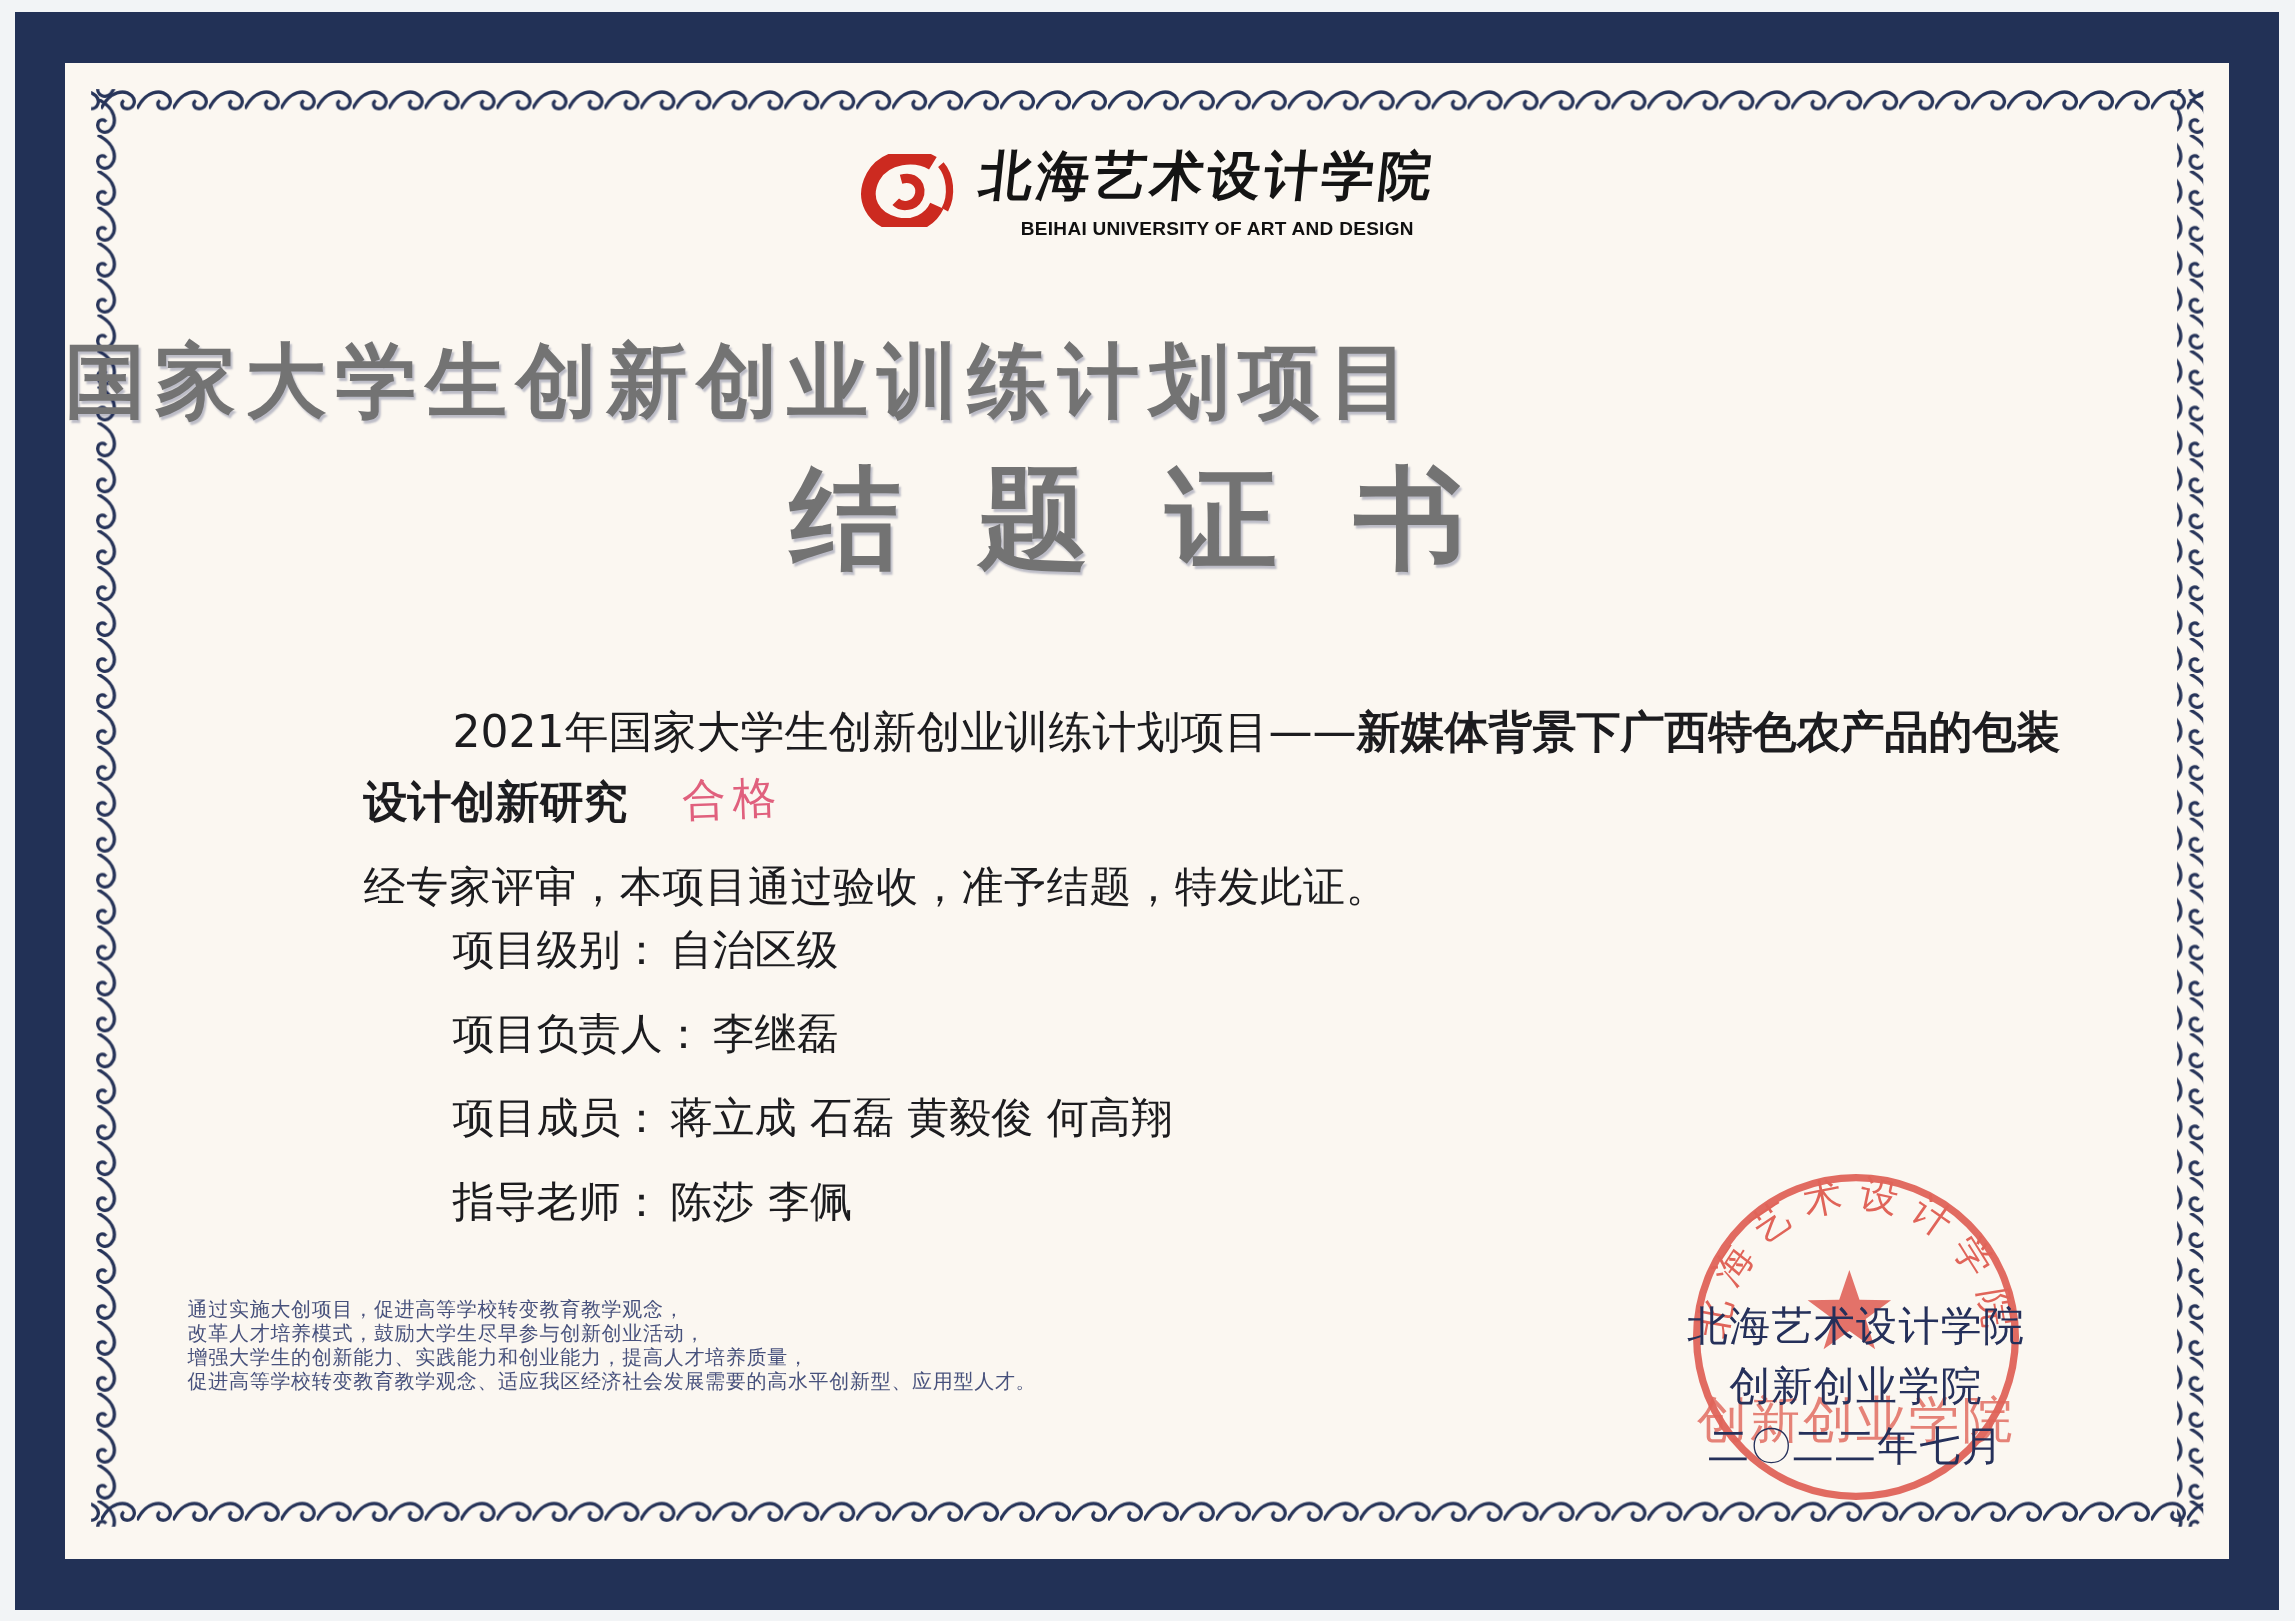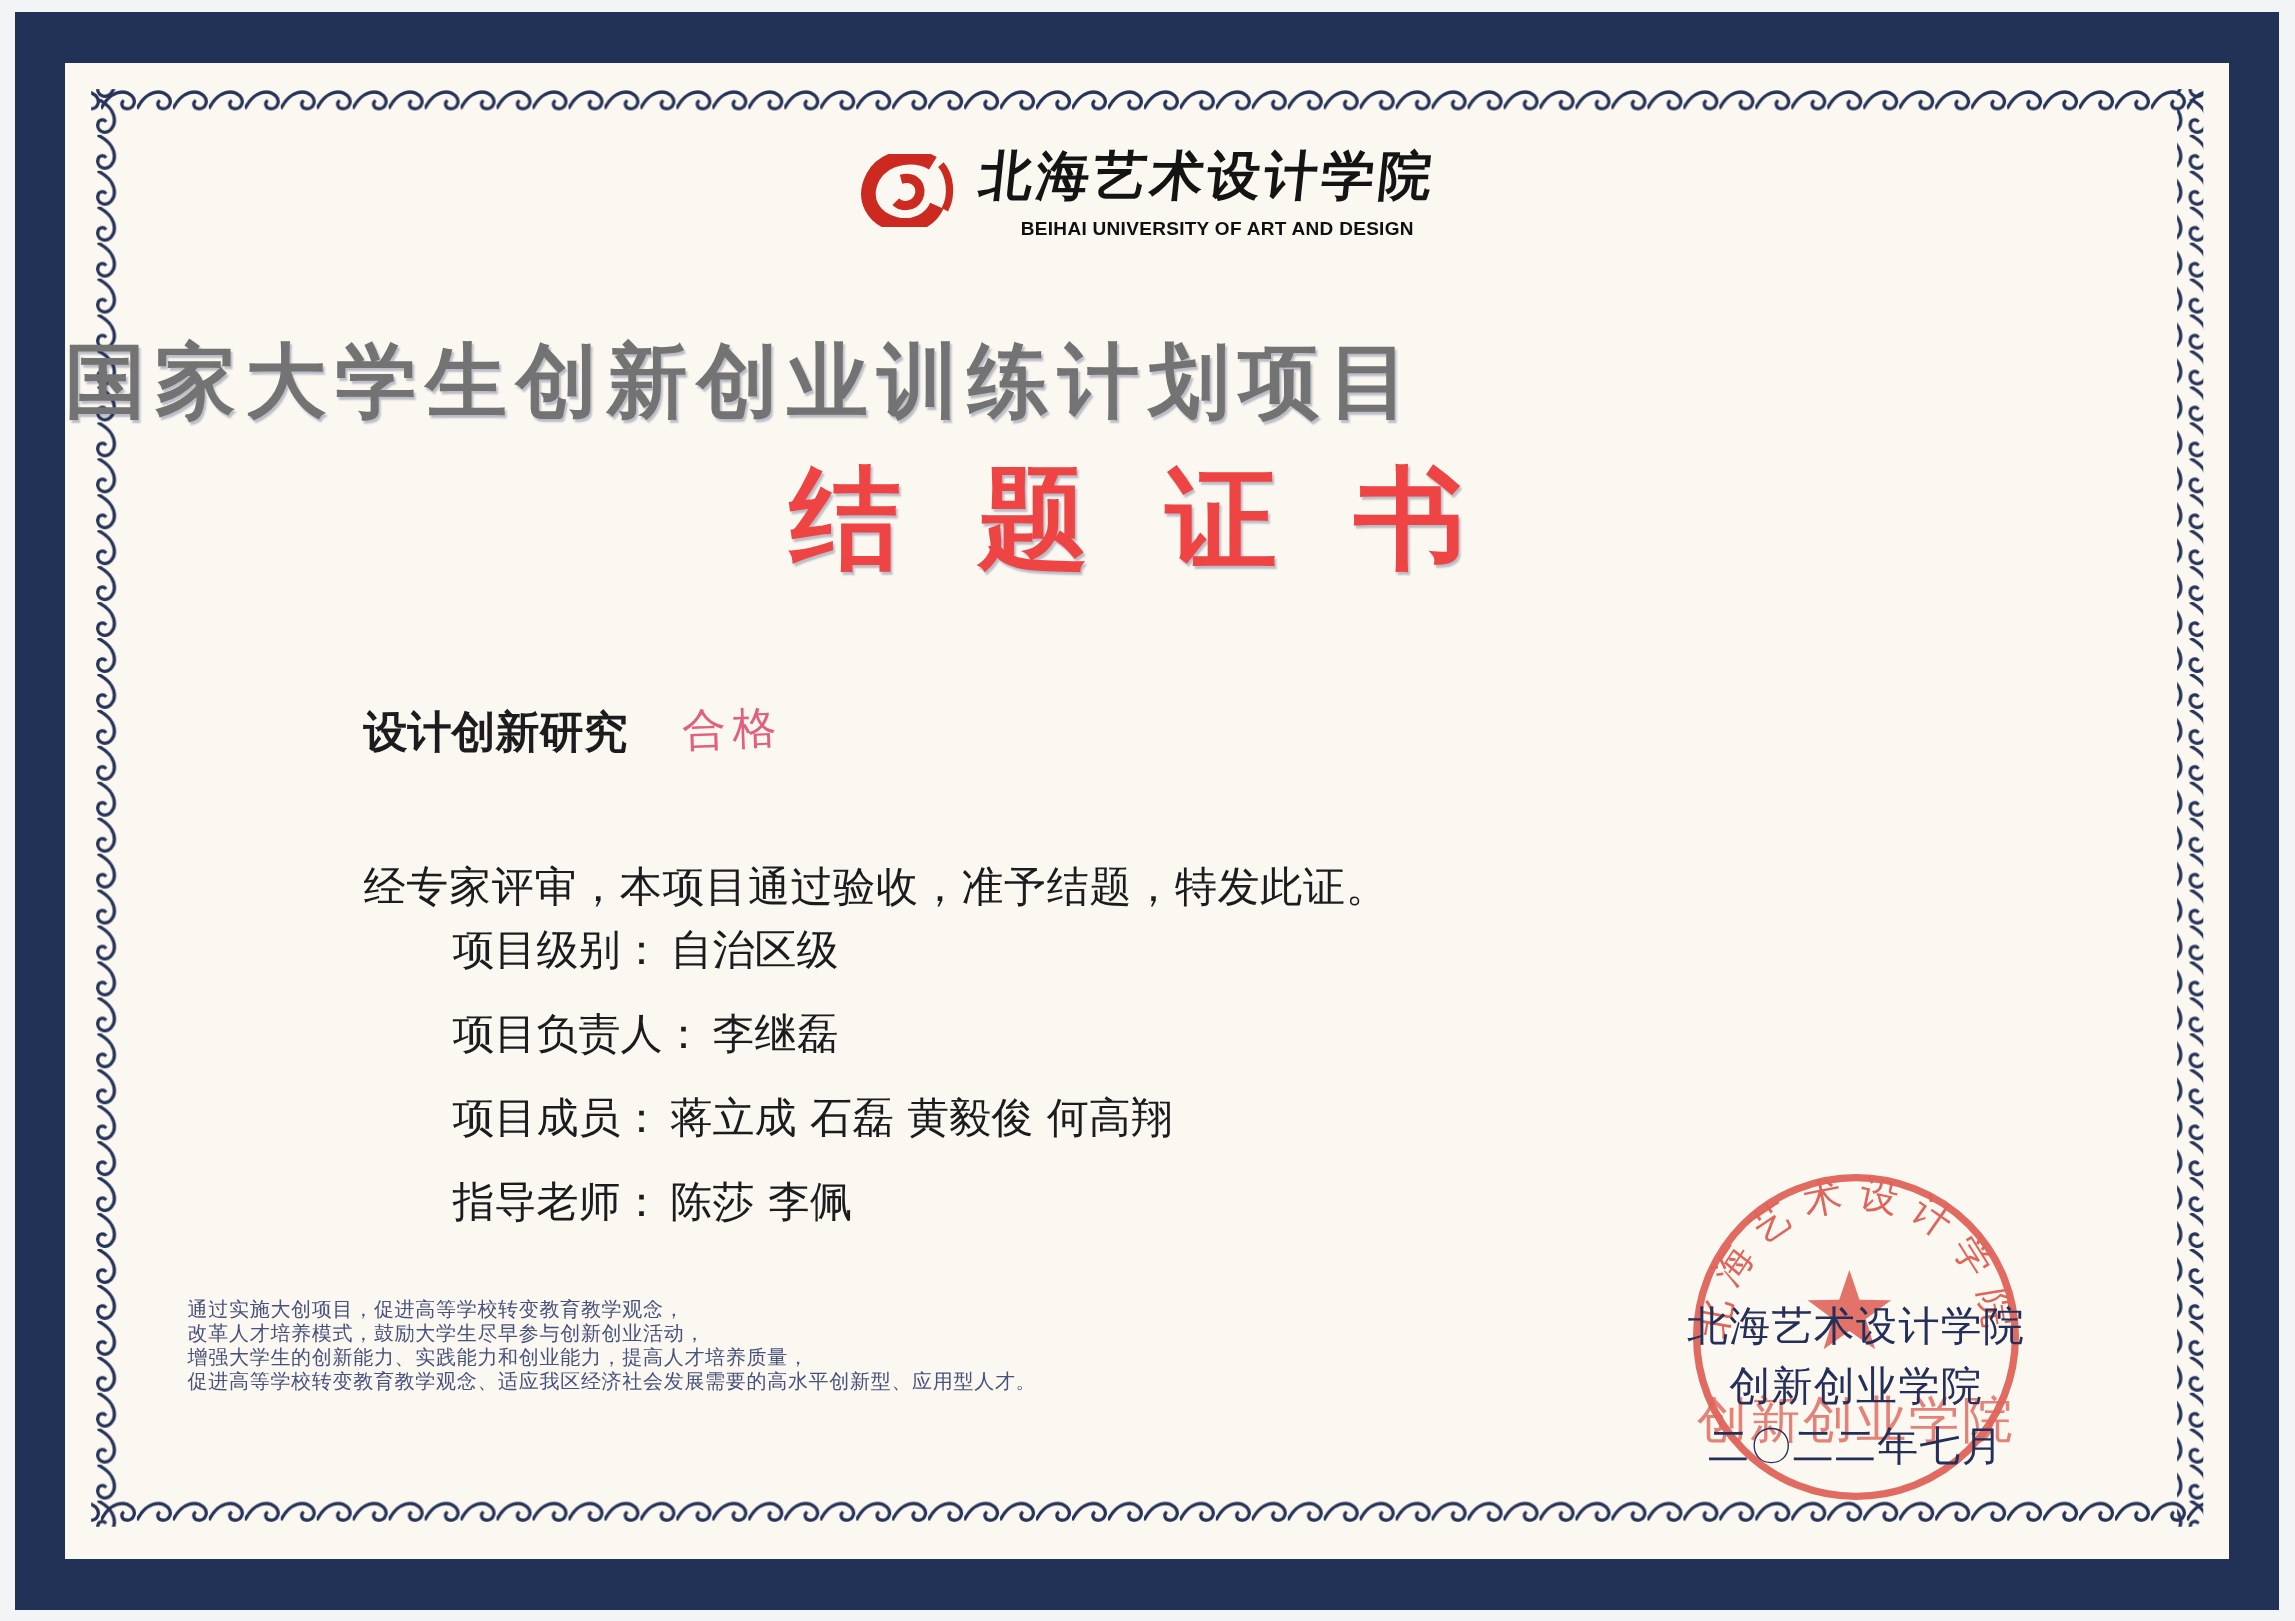--- a/index.html
+++ b/index.html
@@ -16,21 +16,21 @@
   .logo-zh{font-family:"DejaVu Serif",serif;font-weight:700;font-size:53px;letter-spacing:4px;
            color:#141414;transform:skewX(-6deg);white-space:nowrap;}
   .logo-en{font-family:"Liberation Sans",sans-serif;font-weight:700;font-size:19px;
            letter-spacing:0.3px;color:#101010;margin-top:5.3px;white-space:nowrap;margin-left:20px;}
 
   .title1{position:absolute;top:265px;left:0;width:100%;text-align:left;
           font-family:"DejaVu Serif",serif;font-weight:700;font-size:81px;letter-spacing:9.3px;
           color:#737373;white-space:nowrap;text-shadow:2px 2.7px 2px rgba(25,36,90,.28);}
   .title2{position:absolute;top:382px;left:0;width:100%;text-align:center;
           font-family:"DejaVu Serif",serif;font-weight:700;font-size:111px;letter-spacing:77px;
-          padding-left:38px;box-sizing:border-box;color:#ef4444;white-space:nowrap;
+          padding-left:38px;box-sizing:border-box;color:#737373;white-space:nowrap;
           text-shadow:2px 3.3px 2px rgba(25,36,90,.28);}
 
   .para{position:absolute;left:299px;top:634px;width:1818px;font-size:44px;line-height:70px;
         color:#1c1c1f;}
   .pline{white-space:nowrap;}
   .pline1{text-indent:89px;}
   .b{font-weight:700;}
   .grade{display:inline-block;margin-left:54px;color:#e0607d;font-size:44px;font-weight:500;
          letter-spacing:6.6px;transform:rotate(-2deg) translateY(-3.3px);}
 
@@ -86,20 +86,21 @@
         <div class="logo-text">
           <div class="logo-zh">北海艺术设计学院</div>
           <div class="logo-en">BEIHAI UNIVERSITY OF ART AND DESIGN</div>
         </div>
       </div>
 
       <div class="title1">国家大学生创新创业训练计划项目</div>
       <div class="title2">结题证书</div>
 
       <div class="para">
+        <div class="pline pline1"><span>2021年国家大学生创新创业训练计划项目——</span><span class="b">新媒体背景下广西特色农产品的包装</span></div>
         <div class="pline"><span class="b">设计创新研究</span><span class="grade">合格</span></div>
       </div>
 
       <div class="verdict">经专家评审，本项目通过验收，准予结题，特发此证。</div>
 
       <div class="fields">
         <div class="frow"><span class="flabel">项目级别：</span><span class="fvalue">自治区级</span></div>
         <div class="frow"><span class="flabel">项目负责人：</span><span class="fvalue">李继磊</span></div>
         <div class="frow"><span class="flabel">项目成员：</span><span class="fvalue">蒋立成 石磊 黄毅俊 何高翔</span></div>
         <div class="frow"><span class="flabel">指导老师：</span><span class="fvalue">陈莎 李佩</span></div>

